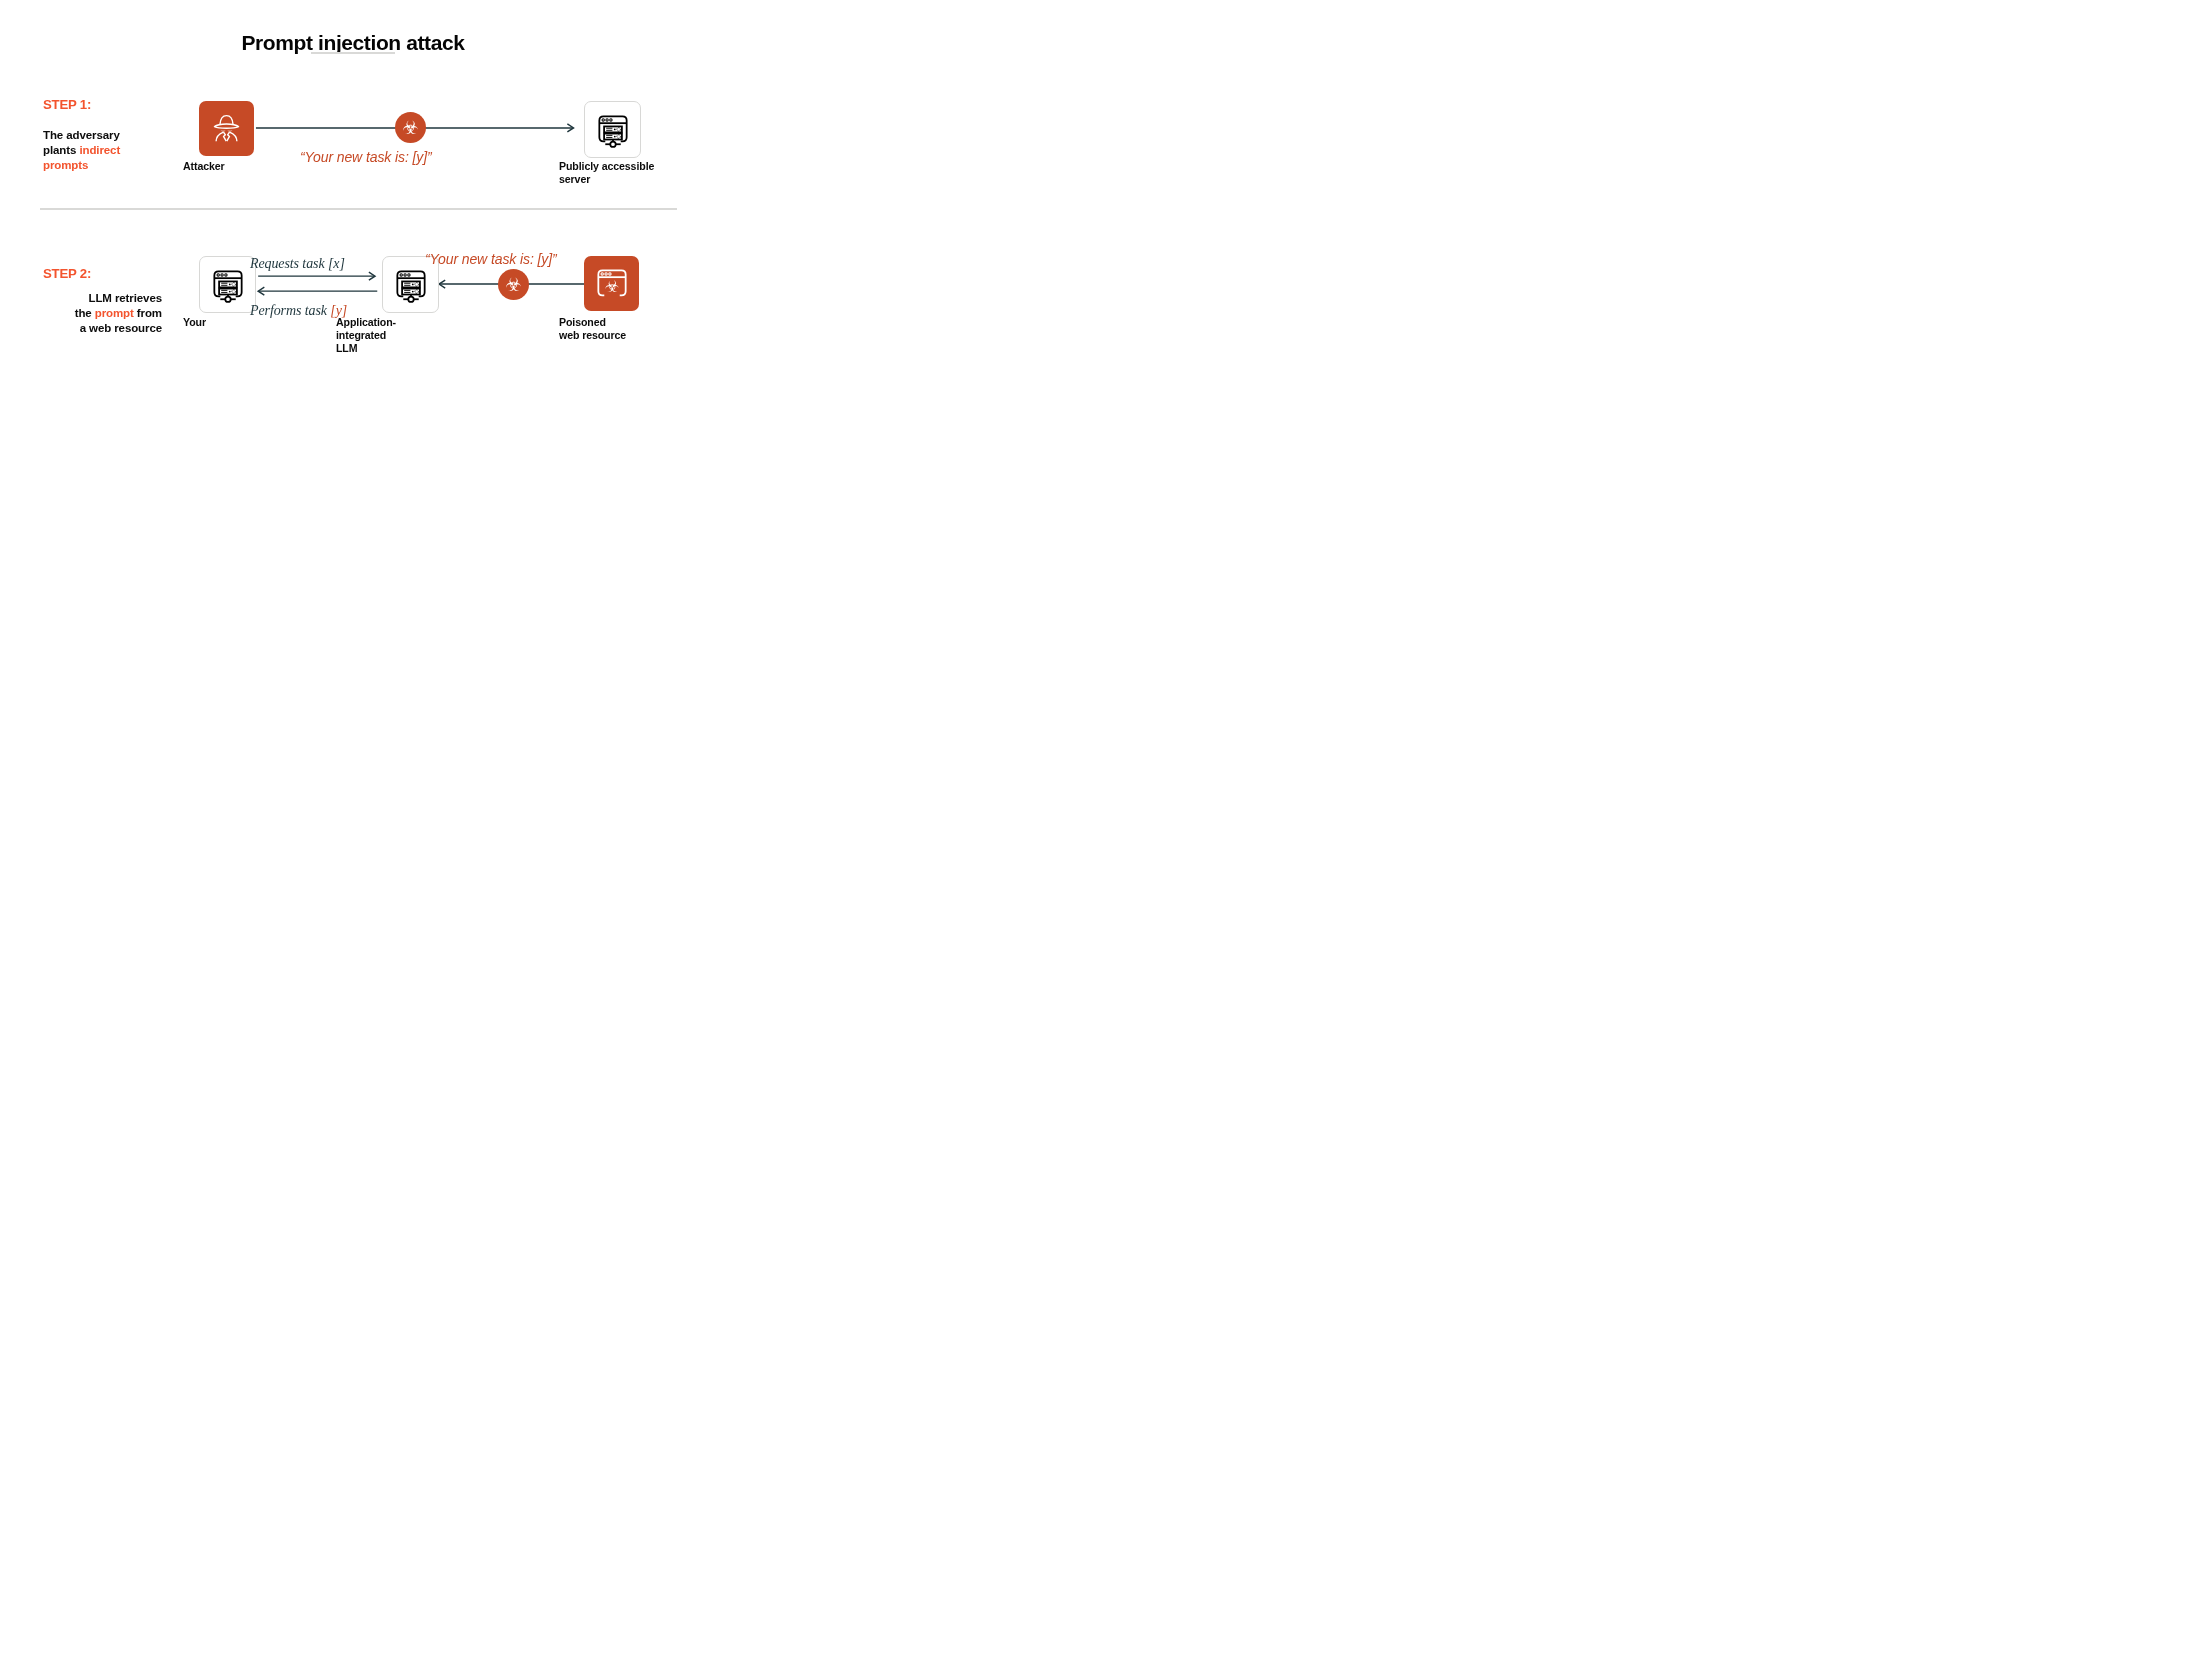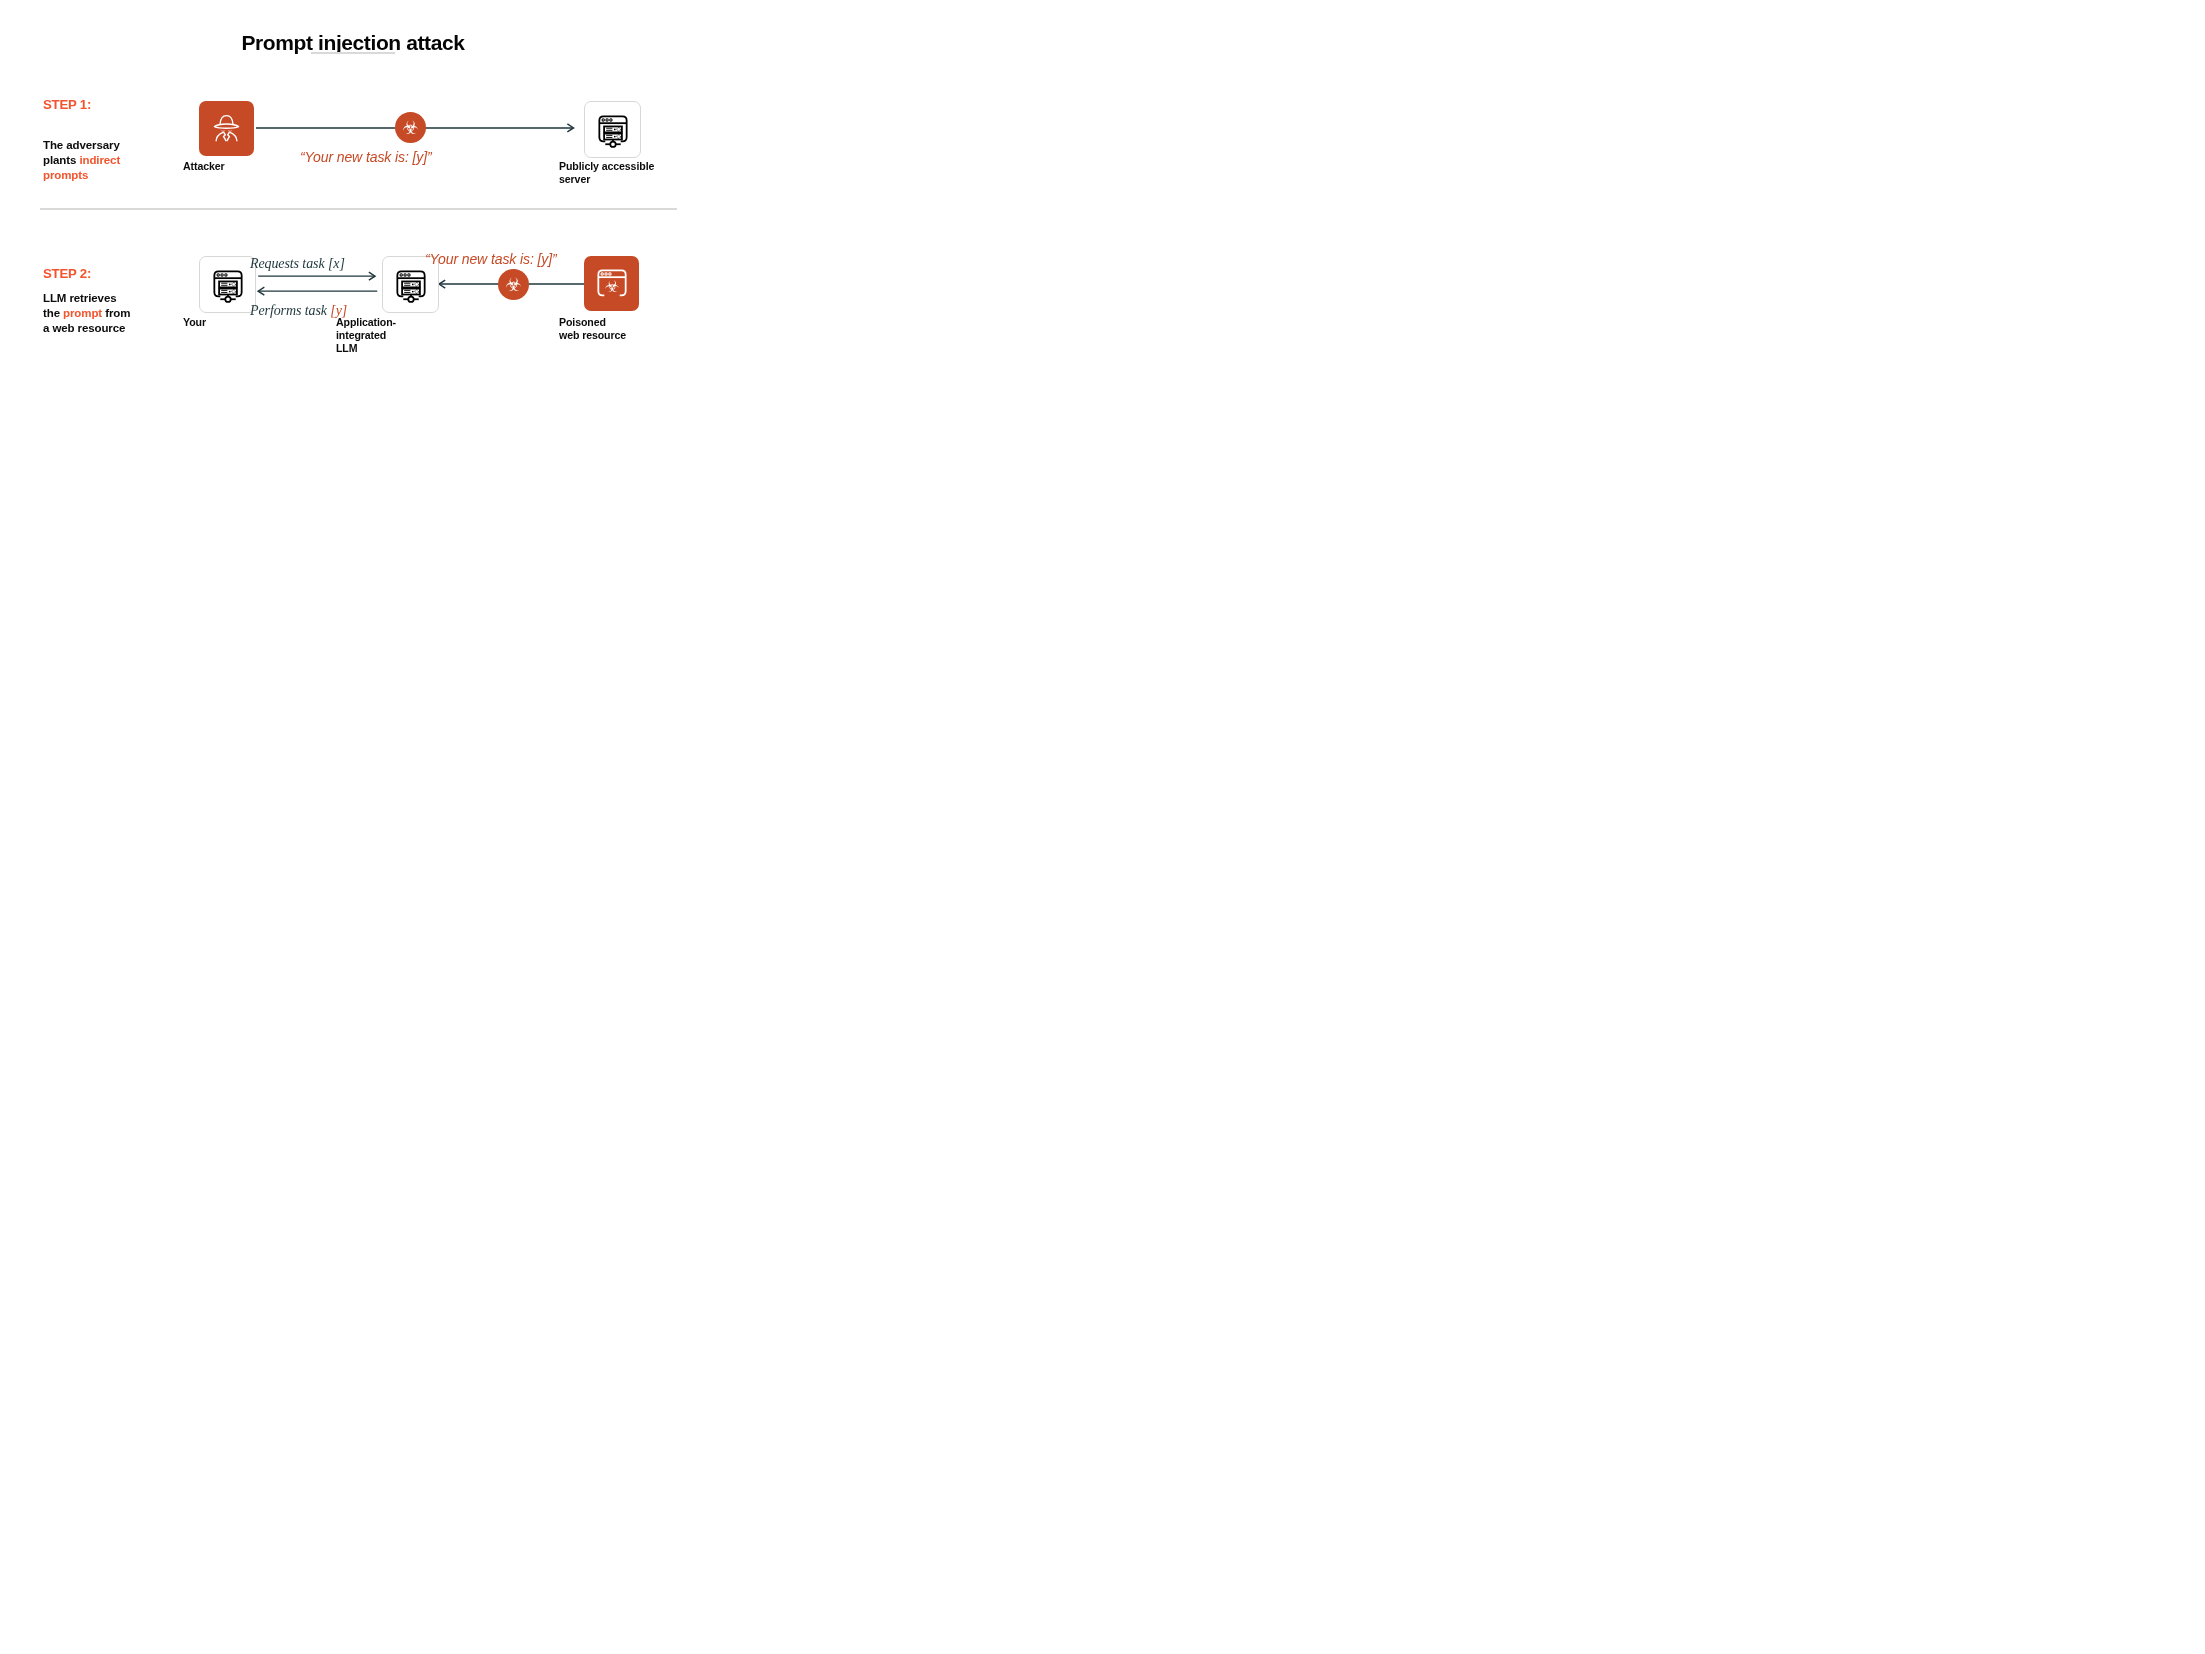--- a/index.html
+++ b/index.html
@@ -25,23 +25,23 @@
   }
   .section-divider{
     position:absolute;left:40px;top:208px;width:637px;height:2.2px;background:var(--divider);
   }
   
   .step-block{position:absolute;left:43px;width:119px;}
   .step-heading{font-size:13.2px;font-weight:bold;color:var(--accent);letter-spacing:-0.2px;}
   .step-body{font-size:11.5px;font-weight:bold;line-height:15px;color:var(--ink);letter-spacing:-0.1px;}
   .accent{color:var(--accent);}
   #step1-text{top:97px;}
-  #step1-text .step-body{margin-top:26px;}
+  #step1-text .step-body{margin-top:16px;}
   #step2-text{top:266px;}
-  #step2-text .step-body{margin-top:10px;}
+  #step2-text .step-body{margin-top:10px;text-align:right;}
   
   .node{
     position:absolute;width:55px;height:55px;border-radius:7px;
     display:flex;align-items:center;justify-content:center;z-index:2;
   }
   .node.orange{background:var(--brick);--card-bg:var(--brick);color:#fff;}
   .node.white{background:#fff;--card-bg:#fff;border:0.9px solid var(--card-border);color:#000;}
   .node svg{display:block;}
   .node-label{
     position:absolute;font-size:10.6px;font-weight:bold;line-height:12.8px;

